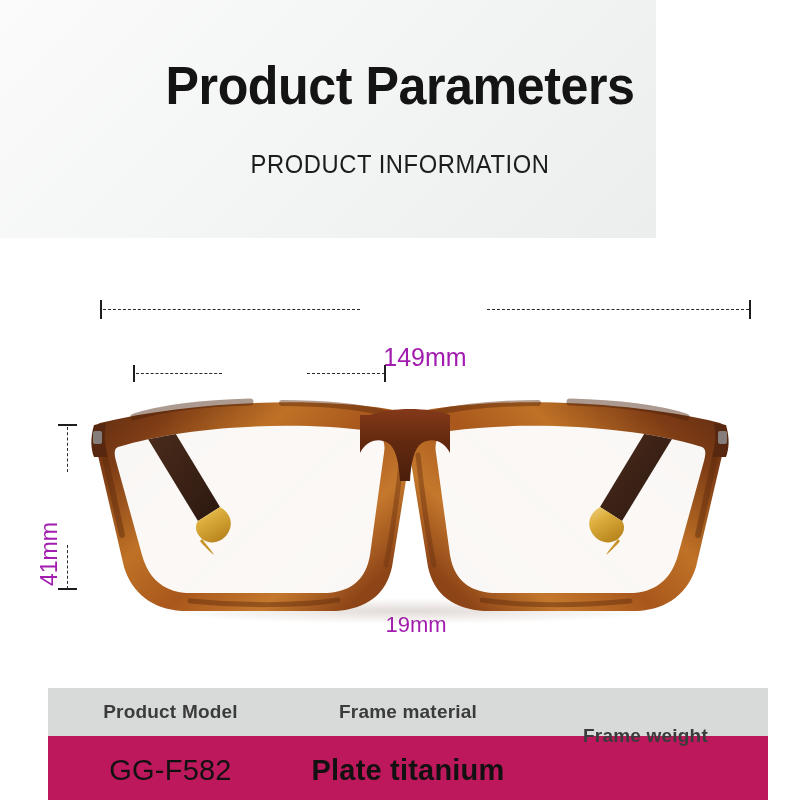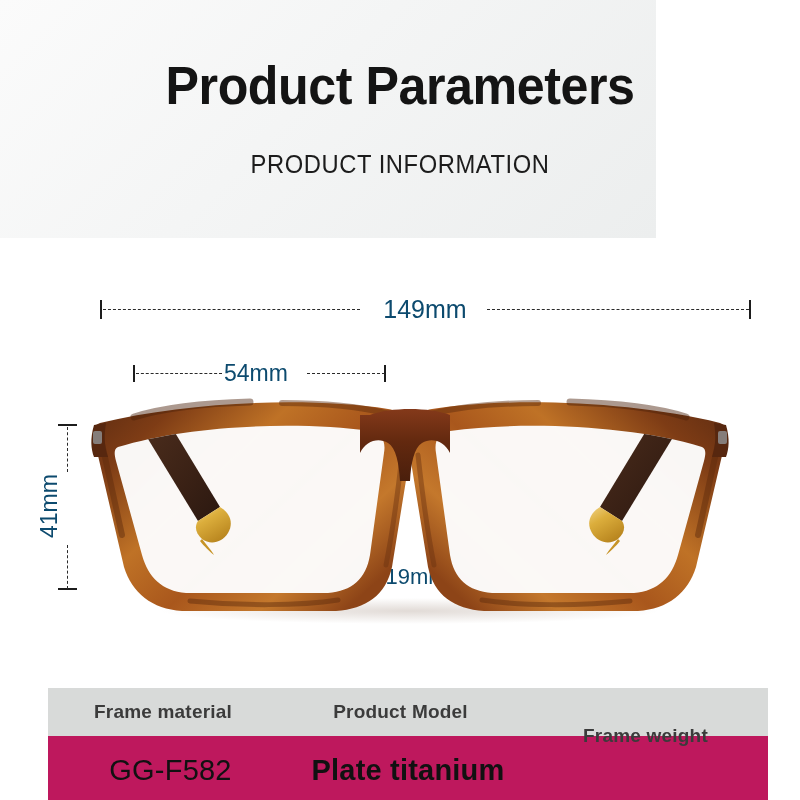--- a/index.html
+++ b/index.html
@@ -68,22 +68,23 @@
     top: 238px;
     width: 800px;
     height: 442px;
     background: #ffffff;
   }
 
   
   .dim-label {
     position: absolute;
     font-family: "Liberation Sans Narrow", "Liberation Sans", sans-serif;
-    color: #0c4a6e;
+    color: #a21caf;
     white-space: nowrap;
+    margin-top: 48px;
   }
   .dash-line {
     position: absolute;
     height: 0;
     border-top: 1.5px dashed #2a2a2a;
   }
   .dash-line-v {
     position: absolute;
     width: 0;
     border-left: 1.5px dashed #2a2a2a;
@@ -332,25 +333,25 @@
     <g clip-path="url(#lensClipR)">
       <path d="M 602,44 L 576,36 L 530,112 L 552,126 Z" fill="url(#templeGrad)"></path>
       <path d="M 552,126 L 530,112 C 520,118 516,128 522,138
                C 528,148 540,150 548,144 C 554,139 556,132 552,126 Z" fill="url(#goldGrad)"></path>
       <path d="M 548,144 C 542,152 538,156 536,160 C 540,157 546,151 550,146 Z" fill="#c79427"></path>
     </g>
   </svg>
 
   <div class="spec-table">
     <div class="spec-head">
+      <div class="col col-1">
+        <span class="head-cell">Product Model</span>
+      </div>
       <div class="col col-2">
         <span class="head-cell">Frame material</span>
-      </div>
-      <div class="col col-1">
-        <span class="head-cell">Product Model</span>
       </div>
       <div class="col col-3">
         <span class="head-cell">Frame weight</span>
       </div>
     </div>
     <div class="spec-body">
       <div class="col col-1">
         <span class="val-cell">GG-F582</span>
       </div>
       <div class="col col-2">

